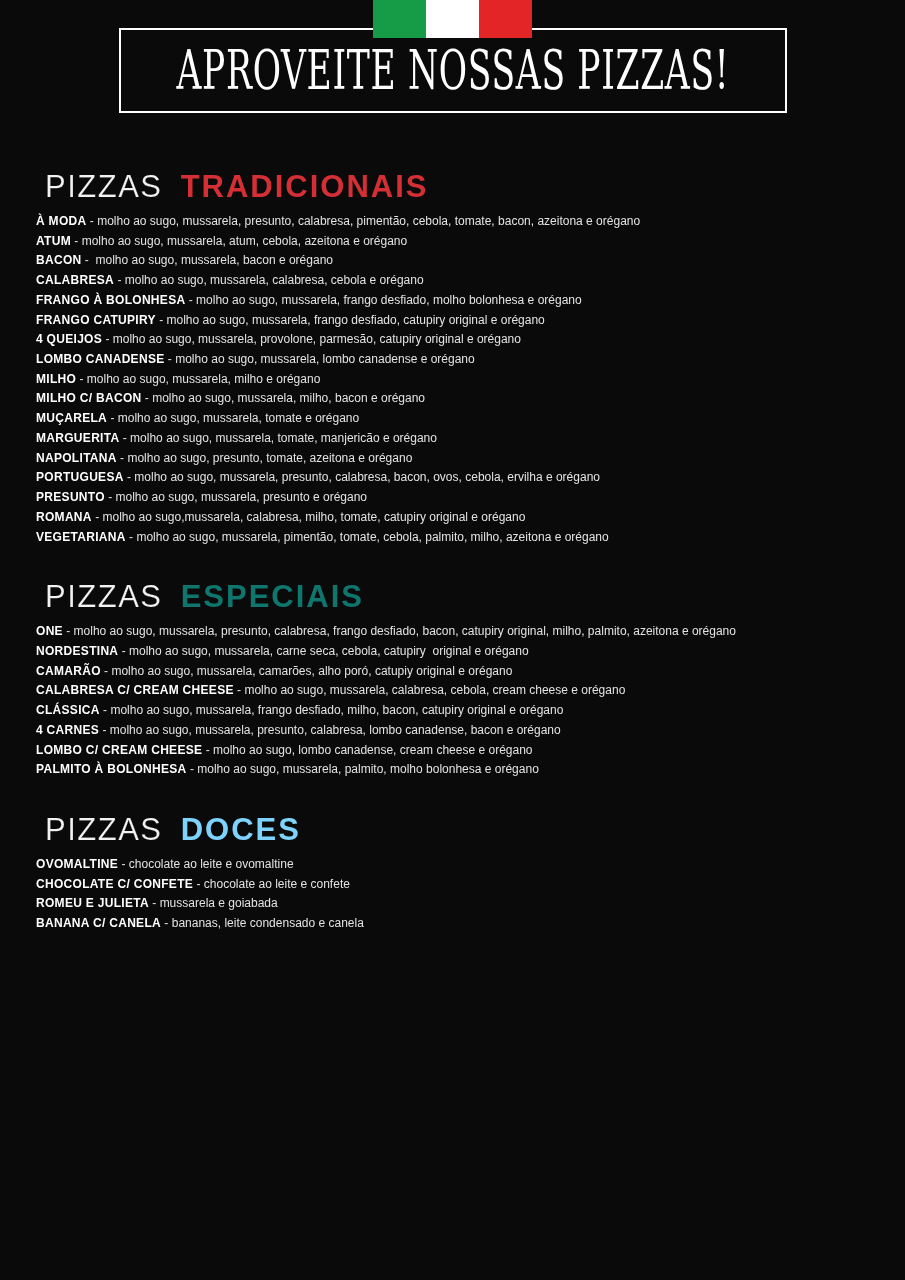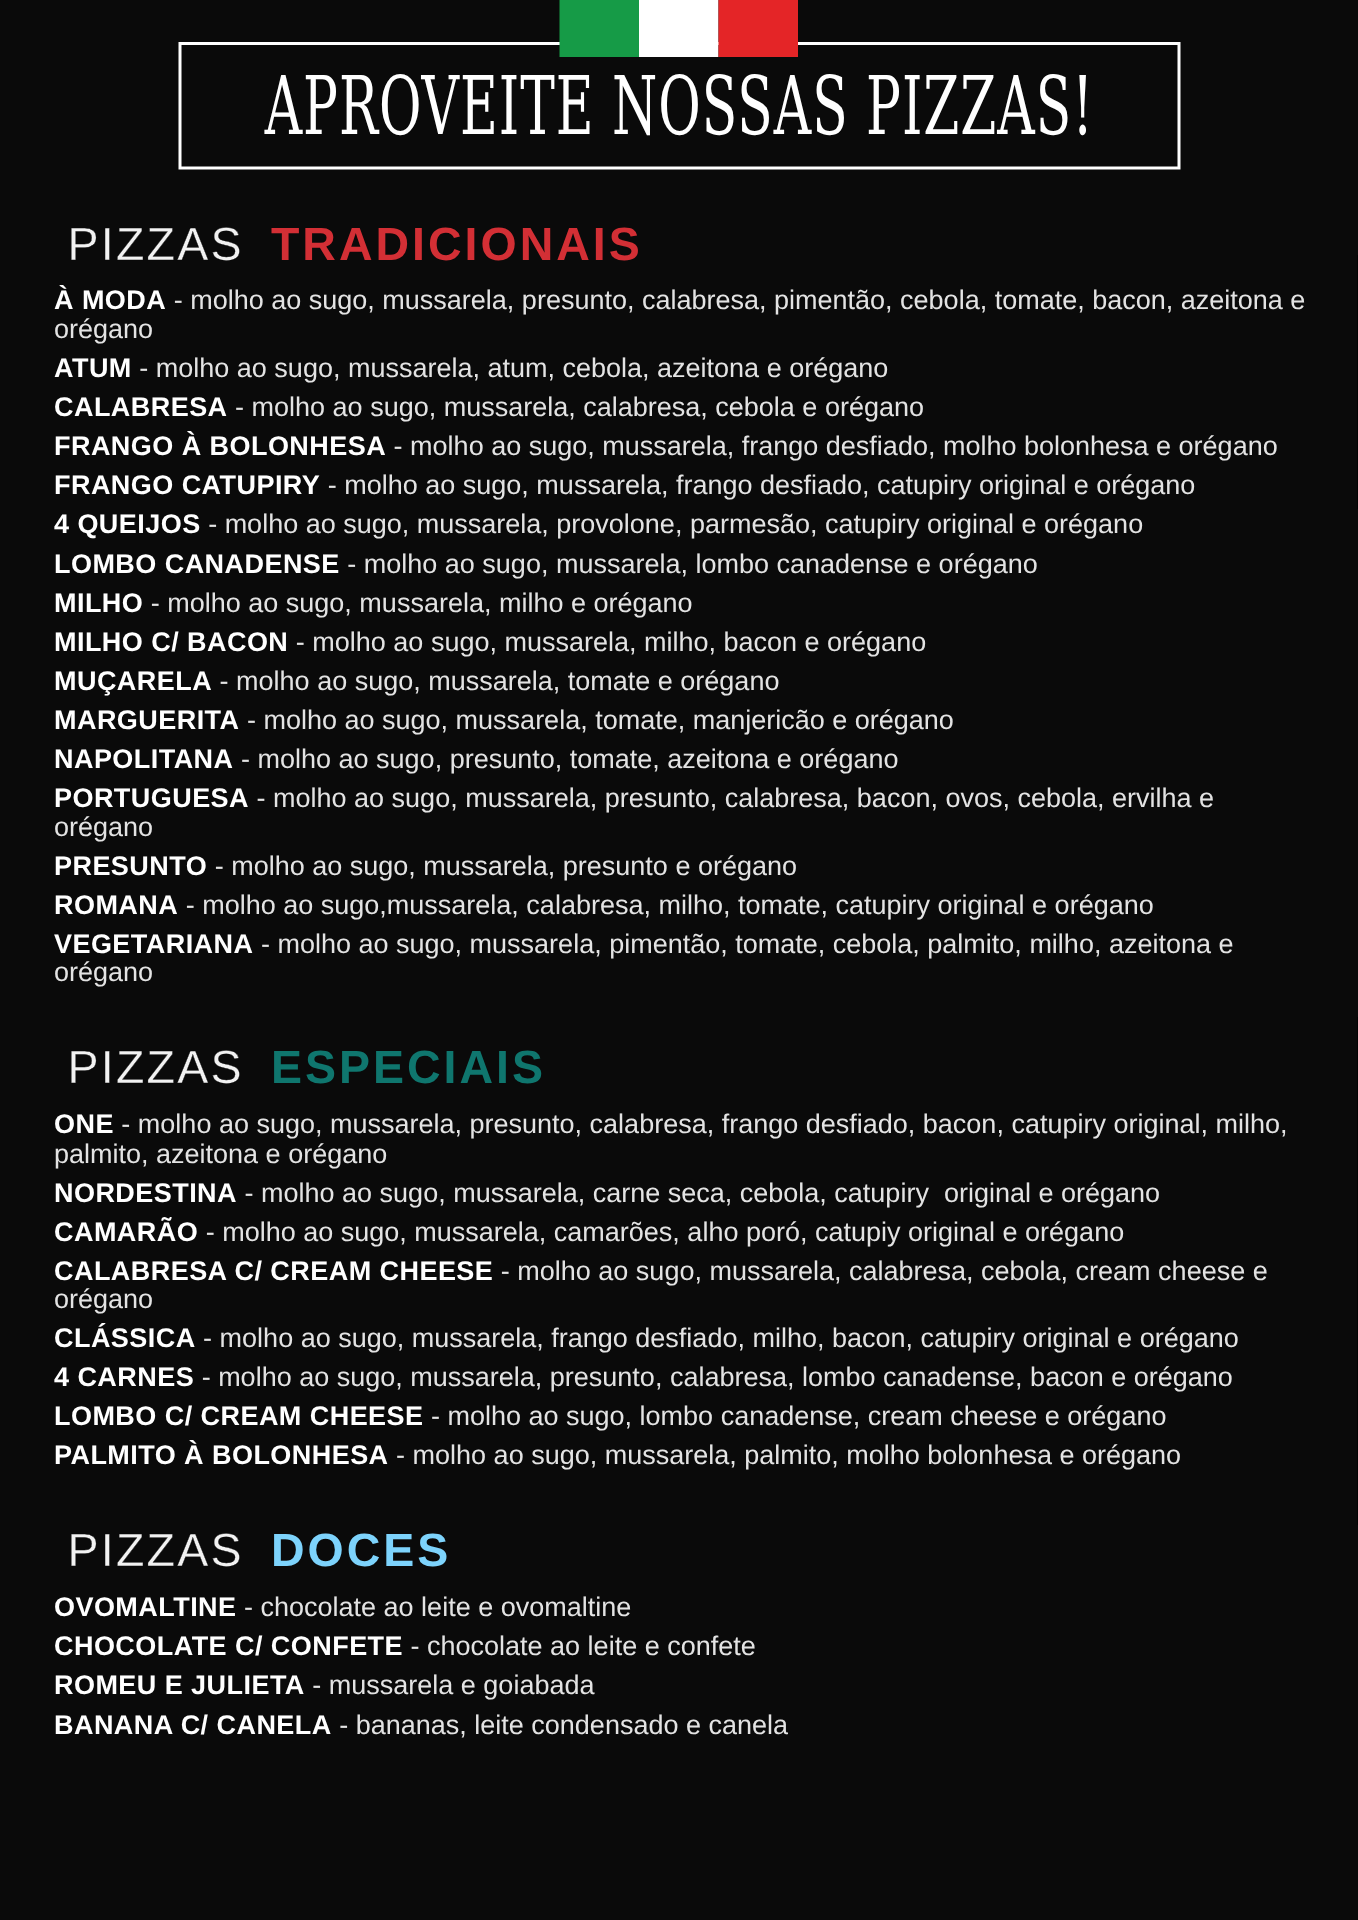--- a/index.html
+++ b/index.html
@@ -46,31 +46,31 @@
 
   
   .menu-body { padding: 0 33px 0 36px; }
   .section-title {
     font-size: 31px;
     line-height: 36px;
     margin: 36px 0 10px 9px;
     letter-spacing: 1.5px;
     white-space: nowrap;
   }
-  section:first-of-type .section-title { margin-top: 12px; }
+  section:first-of-type .section-title { margin-top: 36px; }
   .section-title .prefix {
     font-weight: 300;
     color: #f2f2f2;
     -webkit-text-stroke: 0.2px #0a0a0a; 
   }
   .section-title .accent { font-weight: 800; margin-left: 8px; letter-spacing: 2px; }
 
   ul.items { list-style: none; }
   li.item {
-    font-size: 18px;
+    font-size: 12px;
     line-height: 1.06;
     margin-bottom: 7px;
     white-space: pre-wrap;
     color: #e3e3e3;
     max-width: 836px;
   }
   .item-name {
     font-weight: 800;
     color: #ffffff;
     letter-spacing: 0.3px;
@@ -96,20 +96,21 @@
   <main class="menu-body">
 
     <section>
       <h2 class="section-title">
         <span class="prefix">PIZZAS</span>
         <span class="accent" style="color: rgb(211, 47, 53);">TRADICIONAIS</span>
       </h2>
       <ul class="items">
         <li class="item"><span class="item-name">À MODA</span><span class="item-sep"> - </span><span class="item-desc">molho ao sugo, mussarela, presunto, calabresa, pimentão, cebola, tomate, bacon, azeitona e orégano</span></li>
         <li class="item"><span class="item-name">ATUM</span><span class="item-sep"> - </span><span class="item-desc">molho ao sugo, mussarela, atum, cebola, azeitona e orégano</span></li>
+        <li class="item"><span class="item-name">BACON</span><span class="item-sep"> -  </span><span class="item-desc">molho ao sugo, mussarela, bacon e orégano</span></li>
         <li class="item"><span class="item-name">CALABRESA</span><span class="item-sep"> - </span><span class="item-desc">molho ao sugo, mussarela, calabresa, cebola e orégano</span></li>
         <li class="item"><span class="item-name">FRANGO À BOLONHESA</span><span class="item-sep"> - </span><span class="item-desc">molho ao sugo, mussarela, frango desfiado, molho bolonhesa e orégano</span></li>
         <li class="item"><span class="item-name">FRANGO CATUPIRY</span><span class="item-sep"> - </span><span class="item-desc">molho ao sugo, mussarela, frango desfiado, catupiry original e orégano</span></li>
         <li class="item"><span class="item-name">4 QUEIJOS</span><span class="item-sep"> - </span><span class="item-desc">molho ao sugo, mussarela, provolone, parmesão, catupiry original e orégano</span></li>
         <li class="item"><span class="item-name">LOMBO CANADENSE</span><span class="item-sep"> - </span><span class="item-desc">molho ao sugo, mussarela, lombo canadense e orégano</span></li>
         <li class="item"><span class="item-name">MILHO</span><span class="item-sep"> - </span><span class="item-desc">molho ao sugo, mussarela, milho e orégano</span></li>
         <li class="item"><span class="item-name">MILHO C/ BACON</span><span class="item-sep"> - </span><span class="item-desc">molho ao sugo, mussarela, milho, bacon e orégano</span></li>
         <li class="item"><span class="item-name">MUÇARELA</span><span class="item-sep"> - </span><span class="item-desc">molho ao sugo, mussarela, tomate e orégano</span></li>
         <li class="item"><span class="item-name">MARGUERITA</span><span class="item-sep"> - </span><span class="item-desc">molho ao sugo, mussarela, tomate, manjericão e orégano</span></li>
         <li class="item"><span class="item-name">NAPOLITANA</span><span class="item-sep"> - </span><span class="item-desc">molho ao sugo, presunto, tomate, azeitona e orégano</span></li>

